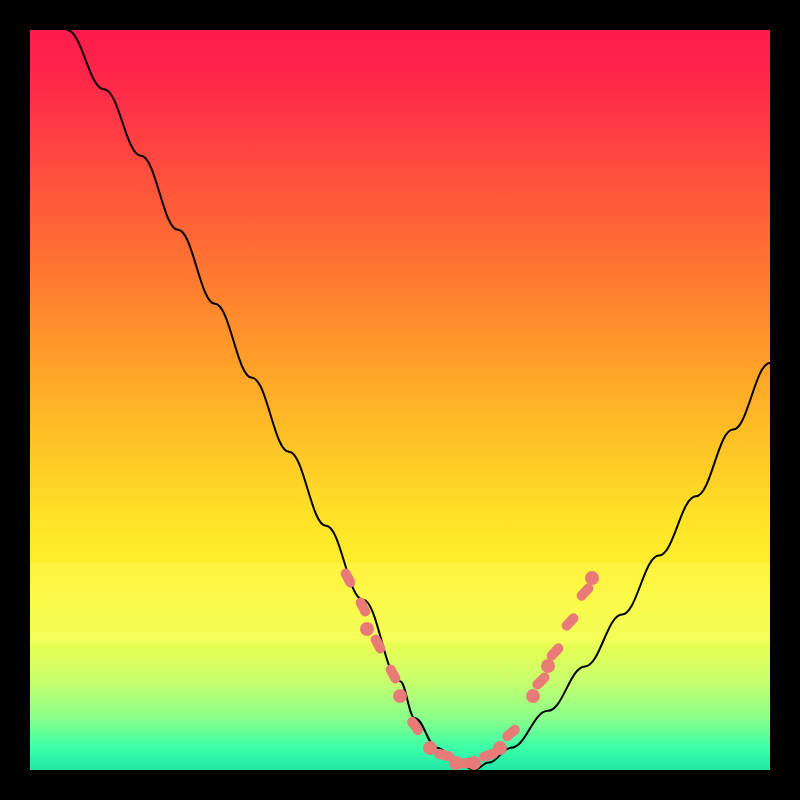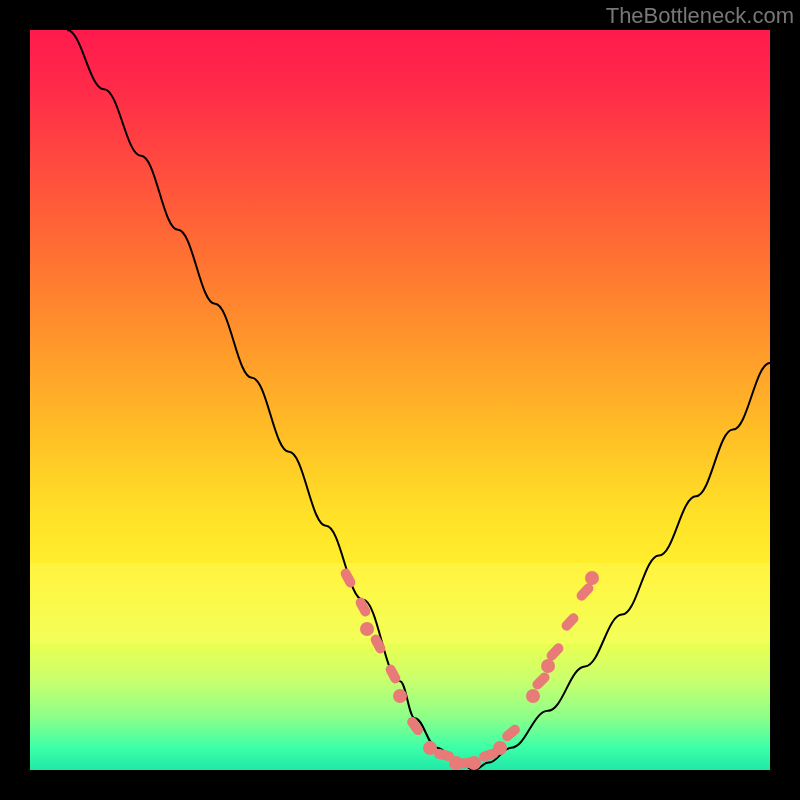--- a/index.html
+++ b/index.html
@@ -15,21 +15,20 @@
 svg.curve { position:absolute; left:0; top:0; width:740px; height:740px; }
 svg.curve path.main { fill:none; stroke:#000; stroke-width:2; }
 .zone-band { position:absolute; left:0; right:0; background:rgba(255,255,120,0.28); }
 .dot { position:absolute; width:14px; height:14px; border-radius:50%; background:#e87a77; transform:translate(-50%,-50%); }
 .dash { position:absolute; width:20px; height:10px; border-radius:5px; background:#e87a77; transform:translate(-50%,-50%) rotate(var(--r,0deg)); }
 </style>
 </head>
 <body>
 
 <div class="frame">
-  <div class="watermark">TheBottleneck.com</div>
   <div class="plot">
     <div class="gradient"></div>
     <div class="zone-band" id="band" style="bottom: 125.8px; height: 81.4px;"></div>
     <svg class="curve" viewBox="0 0 740 740" preserveAspectRatio="none">
       <path id="curvePath" class="main" d="M 37 0 C 51.8 0 59.2 59.19999999999993 74 59.19999999999993 C 88.8 59.19999999999993 96.2 125.80000000000007 111 125.80000000000007 C 125.8 125.80000000000007 133.2 199.80000000000007 148 199.80000000000007 C 162.8 199.80000000000007 170.2 273.8 185 273.8 C 199.8 273.8 207.2 347.79999999999995 222 347.79999999999995 C 236.8 347.79999999999995 244.2 421.8 259 421.8 C 273.8 421.8 281.2 495.79999999999995 296 495.79999999999995 C 310.8 495.79999999999995 318.2 569.8 333 569.8 C 347.8 569.8 355.2 651.2 370 651.2 C 375.92 651.2 378.88 688.2 384.8 688.2 C 393.68 688.2 398.12000000000006 717.8 407.00000000000006 717.8 C 415.88000000000005 717.8 420.32 732.6 429.2 732.6 C 435.12 732.6 438.08 740 444 740 C 449.92 740 452.88 732.6 458.8 732.6 C 467.68 732.6 472.12 717.8 481 717.8 C 495.8 717.8 503.2 680.8 518 680.8 C 532.8 680.8 540.2 636.4 555 636.4 C 569.8 636.4 577.2 584.6 592 584.6 C 606.8 584.6 614.2 525.4 629 525.4 C 643.8 525.4 651.2 466.2 666 466.2 C 680.8 466.2 688.2 399.59999999999997 703 399.59999999999997 C 717.8 399.59999999999997 725.2 332.99999999999994 740 332.99999999999994"></path>
     </svg>
     <div id="markers">
         <div class="dash" style="left: 318.2px; top: 547.6px; --r: 62deg;"></div>
         <div class="dash" style="left: 333px; top: 577.2px; --r: 62deg;"></div>
         <div class="dot" style="left: 336.7px; top: 599.4px;"></div>

